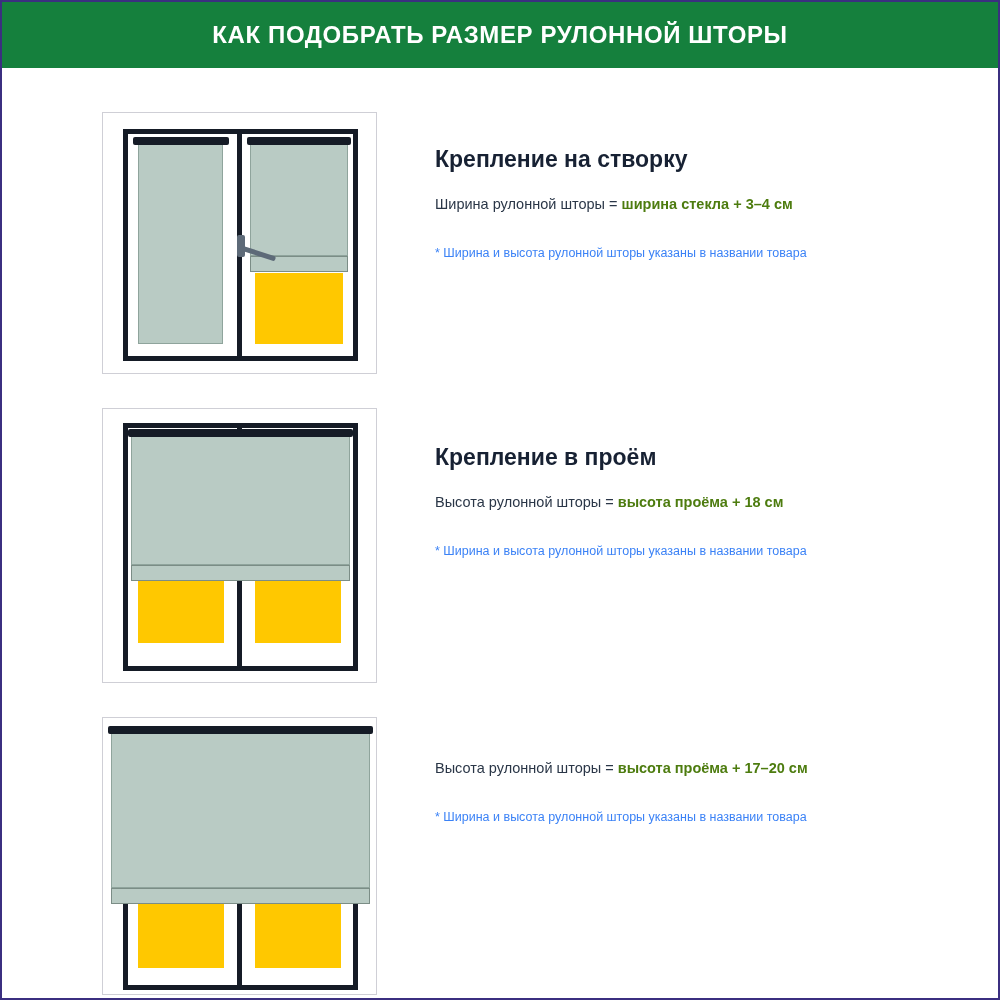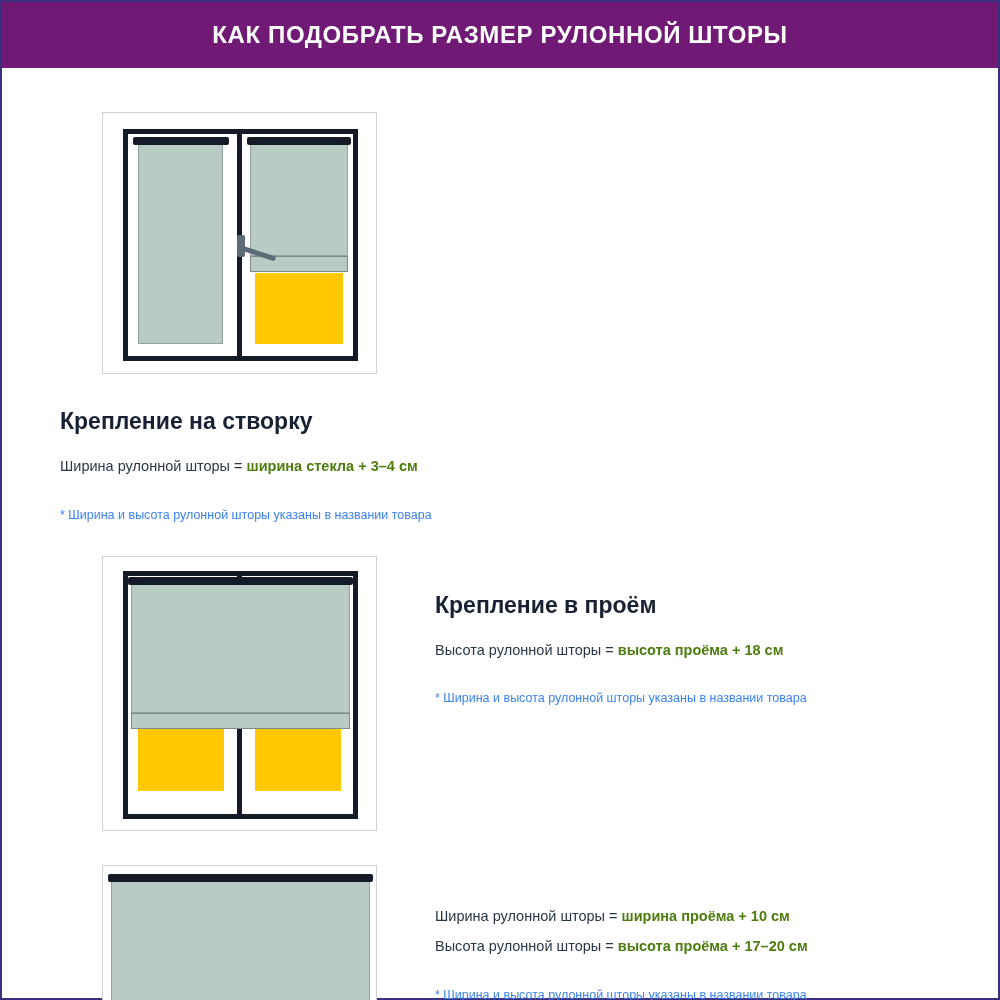--- a/index.html
+++ b/index.html
@@ -20,40 +20,40 @@
     width: 1000px;
     height: 1000px;
     box-sizing: border-box;
     border: 2px solid #3b2f80;
     background: #ffffff;
   }
 
   
   .header {
     height: 66px;
-    background: #701a75;
+    background: #15803d;
     display: flex;
     align-items: center;
     justify-content: center;
   }
   .header-title {
     color: #ffffff;
     font-size: 24px;
     font-weight: bold;
     letter-spacing: 0.6px;
     text-align: center;
     text-transform: uppercase;
   }
 
   
   .section {
     display: flex;
     align-items: flex-start;
   }
-  .sec1 { margin-top: 44px; flex-direction: column; }
+  .sec1 { margin-top: 44px; }
   .sec2 { margin-top: 34px; }
   .sec3 { margin-top: 34px; }
 
   .illus-wrap {
     width: 275px;
     margin-left: 100px;
     flex: 0 0 auto;
   }
   .text-wrap {
     margin-left: 58px;
@@ -217,22 +217,19 @@
         <div class="yellow" style="left:35px; top:186px; width:86px; height:64px;"></div>
         <div class="yellow" style="left:152px; top:186px; width:86px; height:64px;"></div>
 
         <div class="blind" style="left:8px; top:14px; width:259px; height:156px;"></div>
         <div class="blind-bar" style="left:8px; top:170px; width:259px; height:16px;"></div>
         <div class="roller" style="left:5px; top:8px; width:265px; height:8px;"></div>
       </div>
     </div>
     <div class="text-wrap">
       <div class="formula">
-        <span>Ширина рулонной шторы = </span><b>ширина проёма + 10 см</b>
-      </div>
-      <div class="formula">
         <span>Высота рулонной шторы = </span><b>высота проёма + 17–20 см</b>
       </div>
       <div class="note">* Ширина и высота рулонной шторы указаны в названии товара</div>
     </div>
   </div>
 
 </div>
 
 </body></html>

